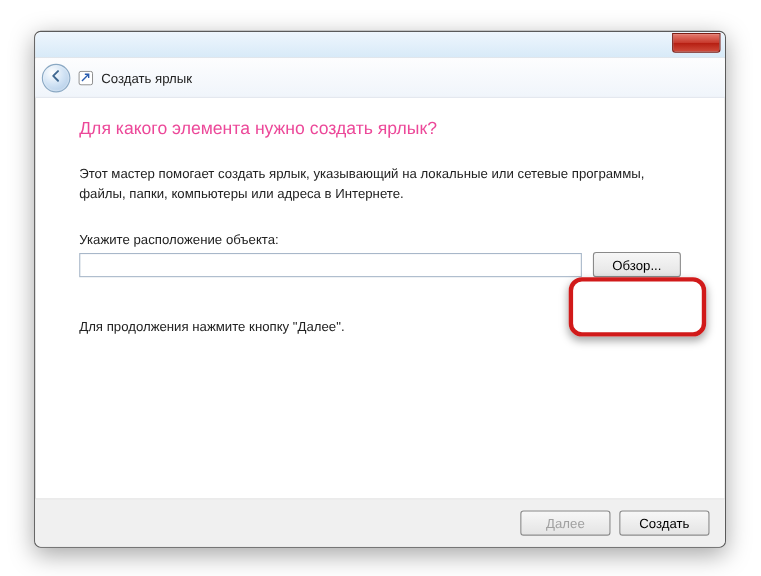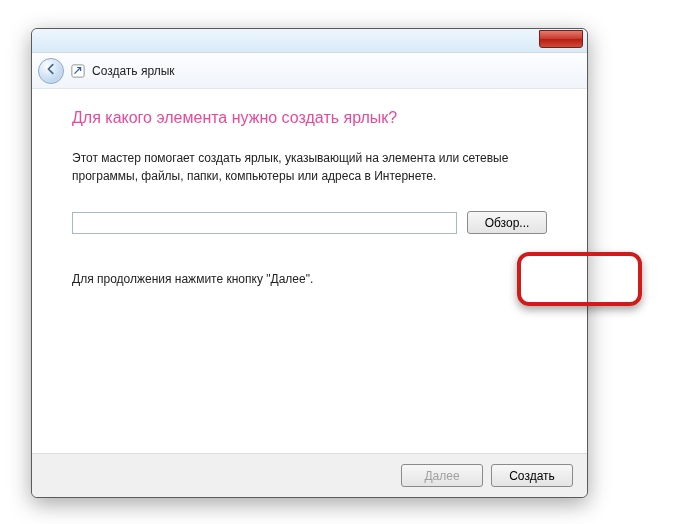--- a/index.html
+++ b/index.html
@@ -7,21 +7,21 @@
       width: 692px; height: 524px;
       font-family: "Segoe UI", Tahoma, sans-serif;
       font-size: 12px;
       background: transparent;
       position: relative;
       overflow: hidden;
     }
     .window {
       position: absolute;
       left: 31px; top: 28px;
-      width: 557px; height: 470px;
+      width: 629px; height: 470px;
       background: #fff;
       border: 1px solid #5a5a5a;
       border-radius: 6px;
       box-shadow: 0 6px 22px rgba(0,0,0,0.35);
       display: flex;
       flex-direction: column;
     }
     .titlebar {
       height: 24px;
       background: linear-gradient(#eef6fd, #d8eaf8);
@@ -173,21 +173,22 @@
       <svg viewBox="0 0 16 16">
         <rect x="1" y="1" width="14" height="14" rx="2" fill="#fff" stroke="#888" stroke-width="1"></rect>
         <path d="M4 11 L11 4 M7 4 H11 V8" stroke="#2a5db0" stroke-width="1.4" fill="none"></path>
       </svg>
     </span>
     <span class="header-title">Создать ярлык</span>
   </div>
 
   <div class="content">
     <div class="heading">Для какого элемента нужно создать ярлык?</div>
-    <div class="desc">Этот мастер помогает создать ярлык, указывающий на элемента или сетевые программы, файлы, папки, компьютеры или адреса в Интернете.</div>
+    <div class="desc">Этот мастер помогает создать ярлык, указывающий на локальные или сетевые программы, файлы, папки, компьютеры или адреса в Интернете.</div>
+    <div class="label">Укажите расположение объекта:</div>
     <div class="input-row">
       <input type="text" class="location-input" value="" style="">
       <button class="browse-btn">Обзор...</button>
     </div>
     <div>Для продолжения нажмите кнопку "Далее".</div>
   </div>
 
   <div class="footer">
     <button class="foot-btn" disabled="">Далее</button>
     <button class="foot-btn">Создать</button>

